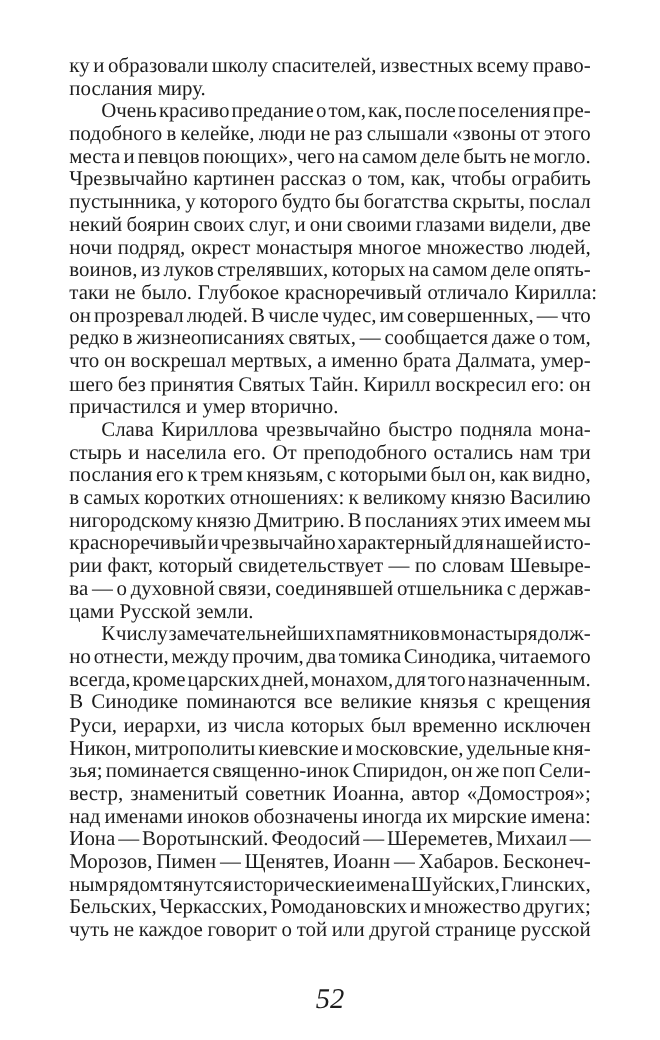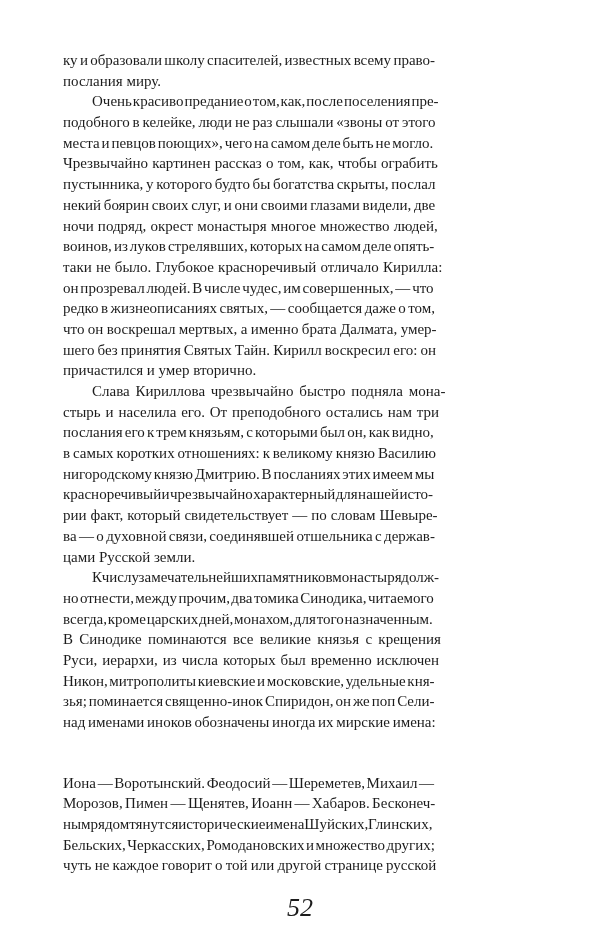--- a/index.html
+++ b/index.html
@@ -12,21 +12,21 @@
     height: 945px;
     position: relative;
     overflow: hidden;
   }
   .page {
     position: absolute;
     left: 63px;
     top: 50px;
     width: 474px;
     font-family: "Liberation Serif", "DejaVu Serif", serif;
-    font-size: 15px;
+    font-size: 19px;
     color: #1c1c1c;
   }
   .line {
     display: block;
     height: 24.55px;
     line-height: 24.55px;
     white-space: nowrap;
     text-align: justify;
     text-align-last: justify;
     overflow: visible;
@@ -79,21 +79,22 @@
     <div class="line" style="height: 20.7px; line-height: 20.7px; white-space: nowrap; text-align: left; text-align-last: left; word-spacing: 0.227679px;">рии факт, который свидетельствует — по словам Шевыре-</div>
     <div class="line" style="height: 20.7px; line-height: 20.7px; white-space: nowrap; text-align: left; text-align-last: left; word-spacing: -1.36133px;">ва — о духовной связи, соединявшей отшельника с держав-</div>
     <div class="line last" style="height: 20.7px; line-height: 20.7px;">цами Русской земли.</div>
     <div class="line indent" style="height: 20.7px; line-height: 20.7px; white-space: nowrap; text-align: left; text-align-last: left; word-spacing: -4.07812px;">К числу замечательнейших памятников монастыря долж-</div>
     <div class="line" style="height: 20.7px; line-height: 20.7px; white-space: nowrap; text-align: left; text-align-last: left; word-spacing: -2.30134px;">но отнести, между прочим, два томика Синодика, читаемого</div>
     <div class="line" style="height: 20.7px; line-height: 20.7px; white-space: nowrap; text-align: left; text-align-last: left; word-spacing: -2.96205px;">всегда, кроме царских дней, монахом, для того назначенным.</div>
     <div class="line" style="height: 20.7px; line-height: 20.7px; white-space: nowrap; text-align: left; text-align-last: left; word-spacing: 2.54464px;">В Синодике поминаются все великие князья с крещения</div>
     <div class="line" style="height: 20.7px; line-height: 20.7px; white-space: nowrap; text-align: left; text-align-last: left; word-spacing: 1.17634px;">Руси, иерархи, из числа которых был временно исключен</div>
     <div class="line" style="height: 20.7px; line-height: 20.7px; white-space: nowrap; text-align: left; text-align-last: left; word-spacing: -2.08594px;">Никон, митрополиты киевские и московские, удельные кня-</div>
     <div class="line" style="height: 20.7px; line-height: 20.7px; white-space: nowrap; text-align: left; text-align-last: left; word-spacing: -1.82366px;">зья; поминается священно-инок Спиридон, он же поп Сели-</div>
+    <div class="line" style="height: 20.7px; line-height: 20.7px; white-space: nowrap; text-align: left; text-align-last: left; word-spacing: 1.63125px;">вестр, знаменитый советник Иоанна, автор «Домостроя»;</div>
     <div class="line" style="height: 20.7px; line-height: 20.7px; white-space: nowrap; text-align: left; text-align-last: left; word-spacing: -1.05134px;">над именами иноков обозначены иногда их мирские имена:</div>
-    <div class="line" style="height: 20.7px; line-height: 20.7px; white-space: nowrap; text-align: left; text-align-last: left; word-spacing: -2.09152px; margin-top: 40px;">Иона — Воротынский. Феодосий — Шереметев, Михаил —</div>
+    <div class="line" style="height: 20.7px; line-height: 20.7px; white-space: nowrap; text-align: left; text-align-last: left; word-spacing: -2.09152px;">Иона — Воротынский. Феодосий — Шереметев, Михаил —</div>
     <div class="line" style="height: 20.7px; line-height: 20.7px; white-space: nowrap; text-align: left; text-align-last: left; word-spacing: -1.32366px;">Морозов, Пимен — Щенятев, Иоанн — Хабаров. Бесконеч-</div>
     <div class="line" style="height: 20.7px; line-height: 20.7px; white-space: nowrap; text-align: left; text-align-last: left; word-spacing: -3.80729px;">ным рядом тянутся исторические имена Шуйских, Глинских,</div>
     <div class="line" style="height: 20.7px; line-height: 20.7px; white-space: nowrap; text-align: left; text-align-last: left; word-spacing: -2.21563px;">Бельских, Черкасских, Ромодановских и множество других;</div>
     <div class="line" style="height: 20.7px; line-height: 20.7px; white-space: nowrap; text-align: left; text-align-last: left; word-spacing: -0.520833px;">чуть не каждое говорит о той или другой странице русской</div>
   </div>
 
 <div class="page-number">52</div>
 
 </body></html>

